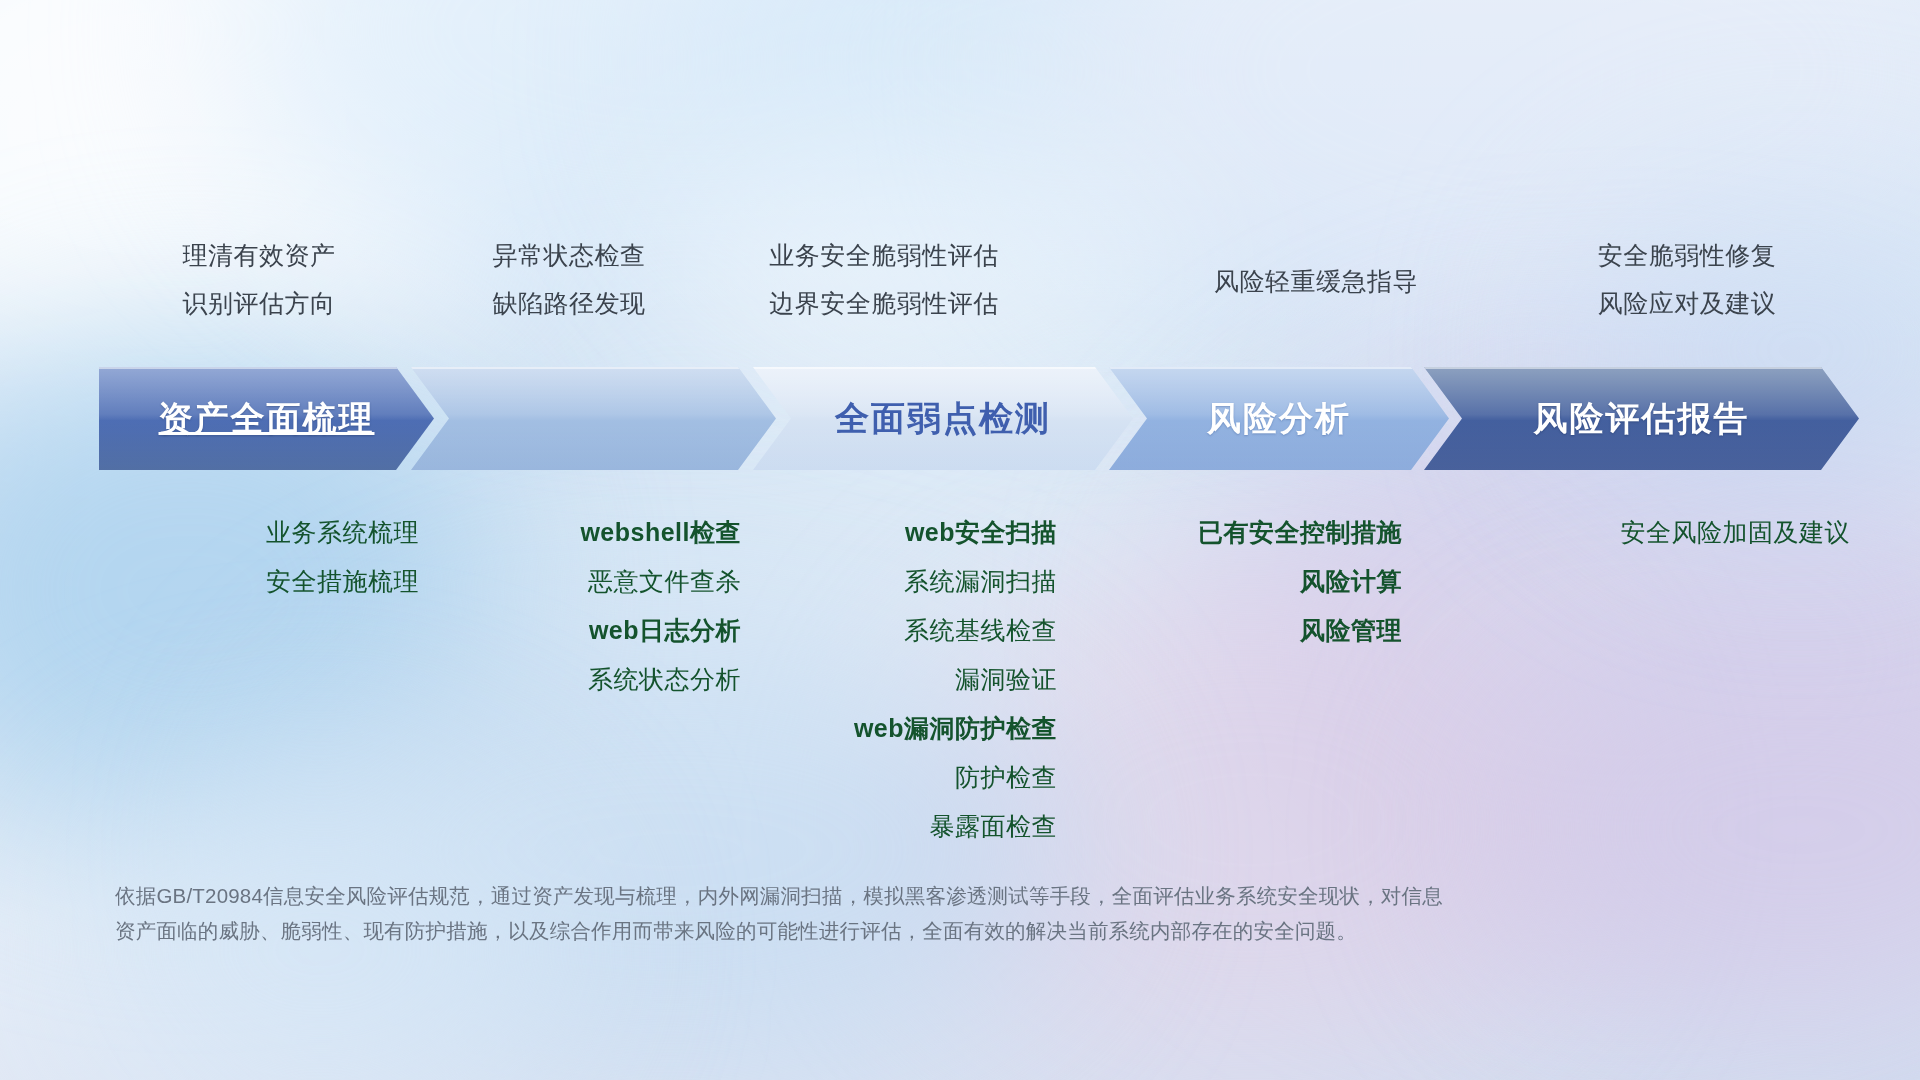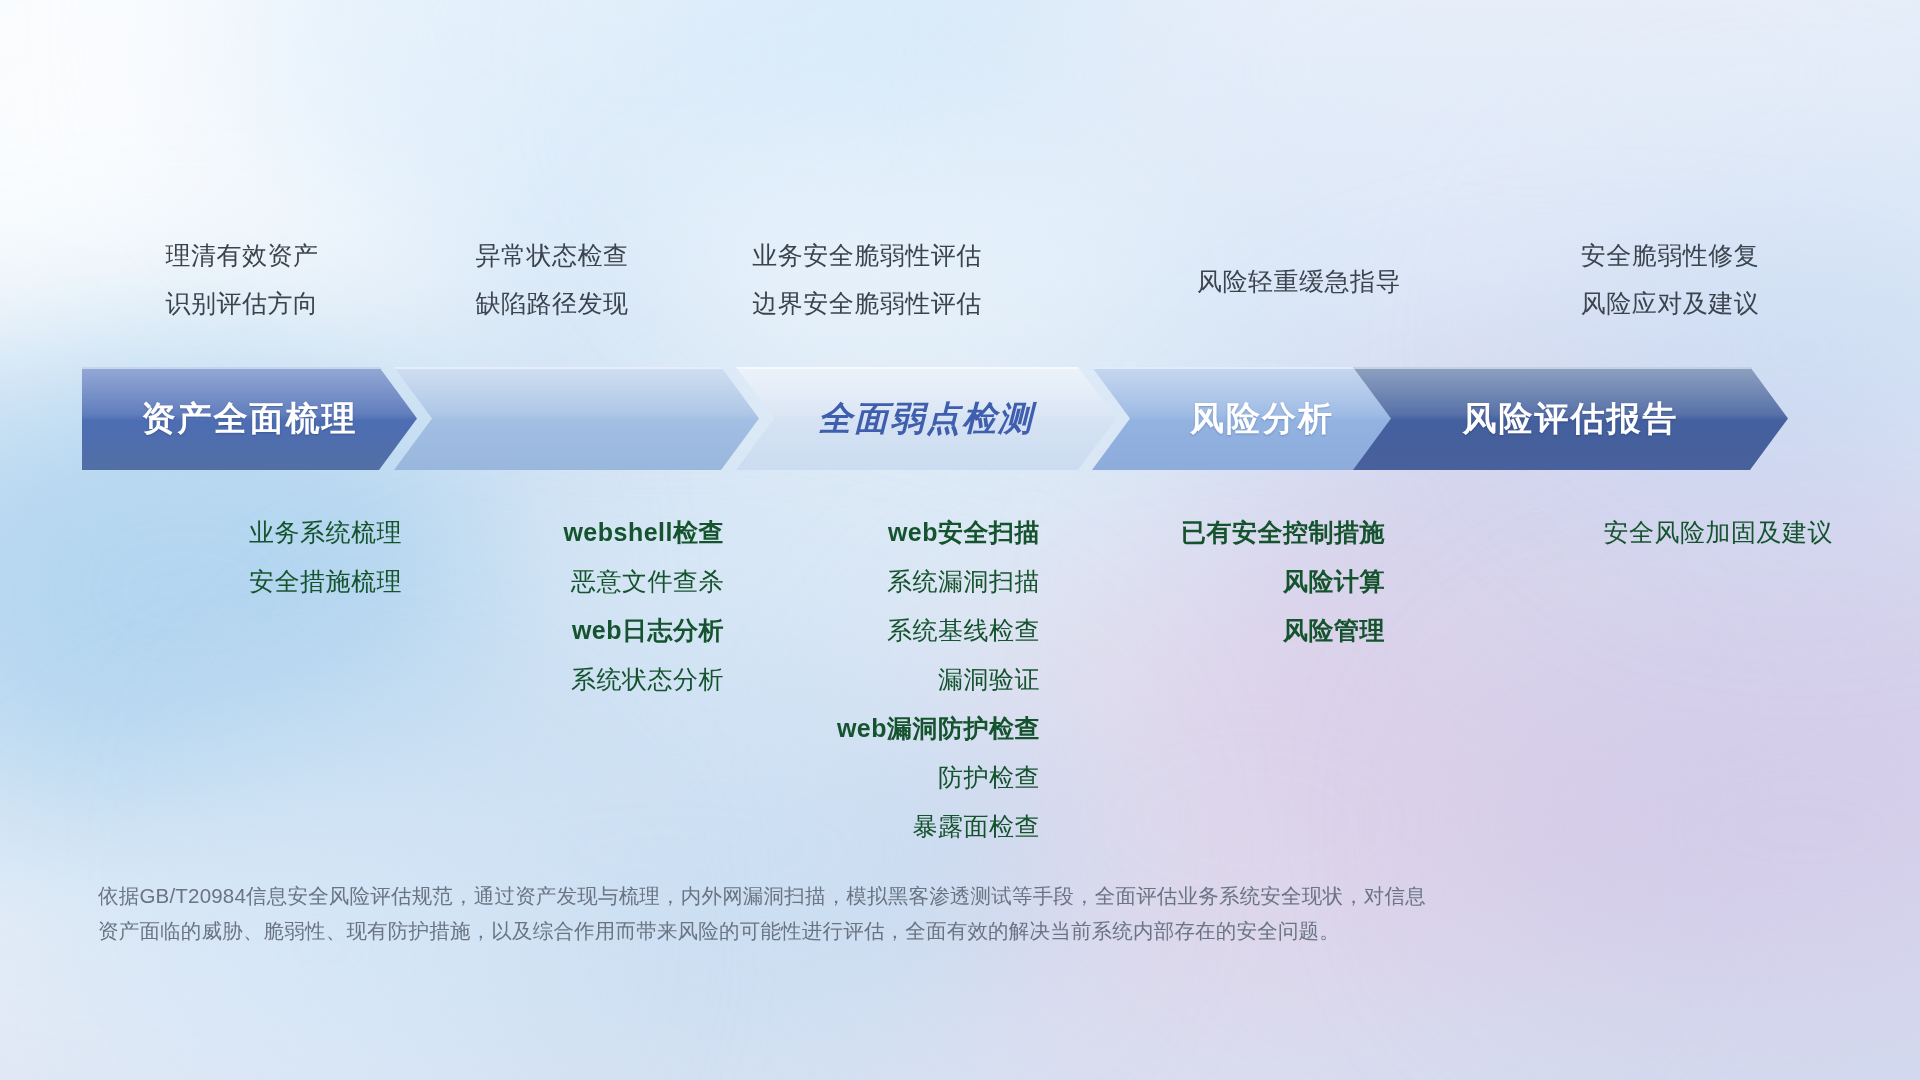--- a/index.html
+++ b/index.html
@@ -30,21 +30,21 @@
   .b9 { width:640px; height:420px; left:1480px; top:620px; background:rgba(212,201,231,.6); }
   .b10{ width:520px; height:380px; left:60px; top:760px; background:rgba(214,231,246,.7); }
   .b11{ width:560px; height:300px; left:640px; top:120px; background:rgba(255,255,255,.45); }
   .b12{ width:480px; height:340px; left:1560px; top:180px; background:rgba(199,219,243,.6); }
   .sheen {
     position:absolute; left:0; right:0; top:0; height:400px;
     background:linear-gradient(180deg, rgba(255,255,255,.30), rgba(255,255,255,0));
   }
 
   
-  #stage { position:absolute; inset:0; }
+  #stage { position:absolute; inset:0;margin-left:17px; }
 
   .col-top {
     position:absolute;
     text-align:center;
     color:#3b434d;
     font-size:25px;
     line-height:48px;
     letter-spacing:.5px;
     white-space:nowrap;
   }
@@ -139,41 +139,41 @@
   <div class="col-top" style="left:1500px; width:340px; top:231px;">
     <div>安全脆弱性修复</div>
     <div>风险应对及建议</div>
   </div>
 
   <div id="band">
 
     <div class="chev first" style="left:0px; width:335px; background:linear-gradient(180deg,#5c7cc0 0%, #4d6db3 55%, #47669f 100%);">
       <div class="edge"></div>
       <div class="gloss"></div>
-      <span class="lbl" style="color:#ffffff; text-shadow:0 1px 2px rgba(30,50,95,.35);">资产全面梳理</span>
+      <span class="lbl" style="color:#ffffff; text-shadow:0 1px 2px rgba(30,50,95,.35);text-decoration:underline;">资产全面梳理</span>
     </div>
 
     <div class="chev" style="left:312px; width:365px; background:linear-gradient(180deg,#b7cdea 0%, #a3bfe3 50%, #93b2db 100%);">
       <div class="edge"></div>
       <div class="gloss"></div>
     </div>
 
     <div class="chev" style="left:654px; width:380px; background:linear-gradient(180deg,#e3ecf8 0%, #d6e3f3 50%, #c9daf0 100%);">
       <div class="edge"></div>
       <div class="gloss"></div>
-      <span class="lbl" style="color:#3f5fae;font-style:italic;">全面弱点检测</span>
+      <span class="lbl" style="color:#3f5fae;">全面弱点检测</span>
     </div>
 
     <div class="chev" style="left:1010px; width:340px; background:linear-gradient(180deg,#a8c3e8 0%, #93b3e1 50%, #86a7da 100%);">
       <div class="edge"></div>
       <div class="gloss"></div>
       <span class="lbl" style="color:#ffffff; text-shadow:0 1px 2px rgba(50,80,140,.35);">风险分析</span>
     </div>
 
-    <div class="chev" style="left:1271px; width:435px; background:linear-gradient(180deg,#52709f 0%, #44609f 50%, #3d5795 100%);justify-content:center;">
+    <div class="chev" style="left:1325px; width:435px; background:linear-gradient(180deg,#52709f 0%, #44609f 50%, #3d5795 100%);justify-content:center;">
       <div class="edge"></div>
       <div class="gloss"></div>
       <span class="lbl" style="color:#ffffff; text-shadow:0 1px 2px rgba(25,45,90,.4);">风险评估报告</span>
     </div>
 
   </div>
 
   <div class="col-bottom" style="left:82px; width:320px; top:508px;">
     <div>业务系统梳理</div>
     <div>安全措施梳理</div>

